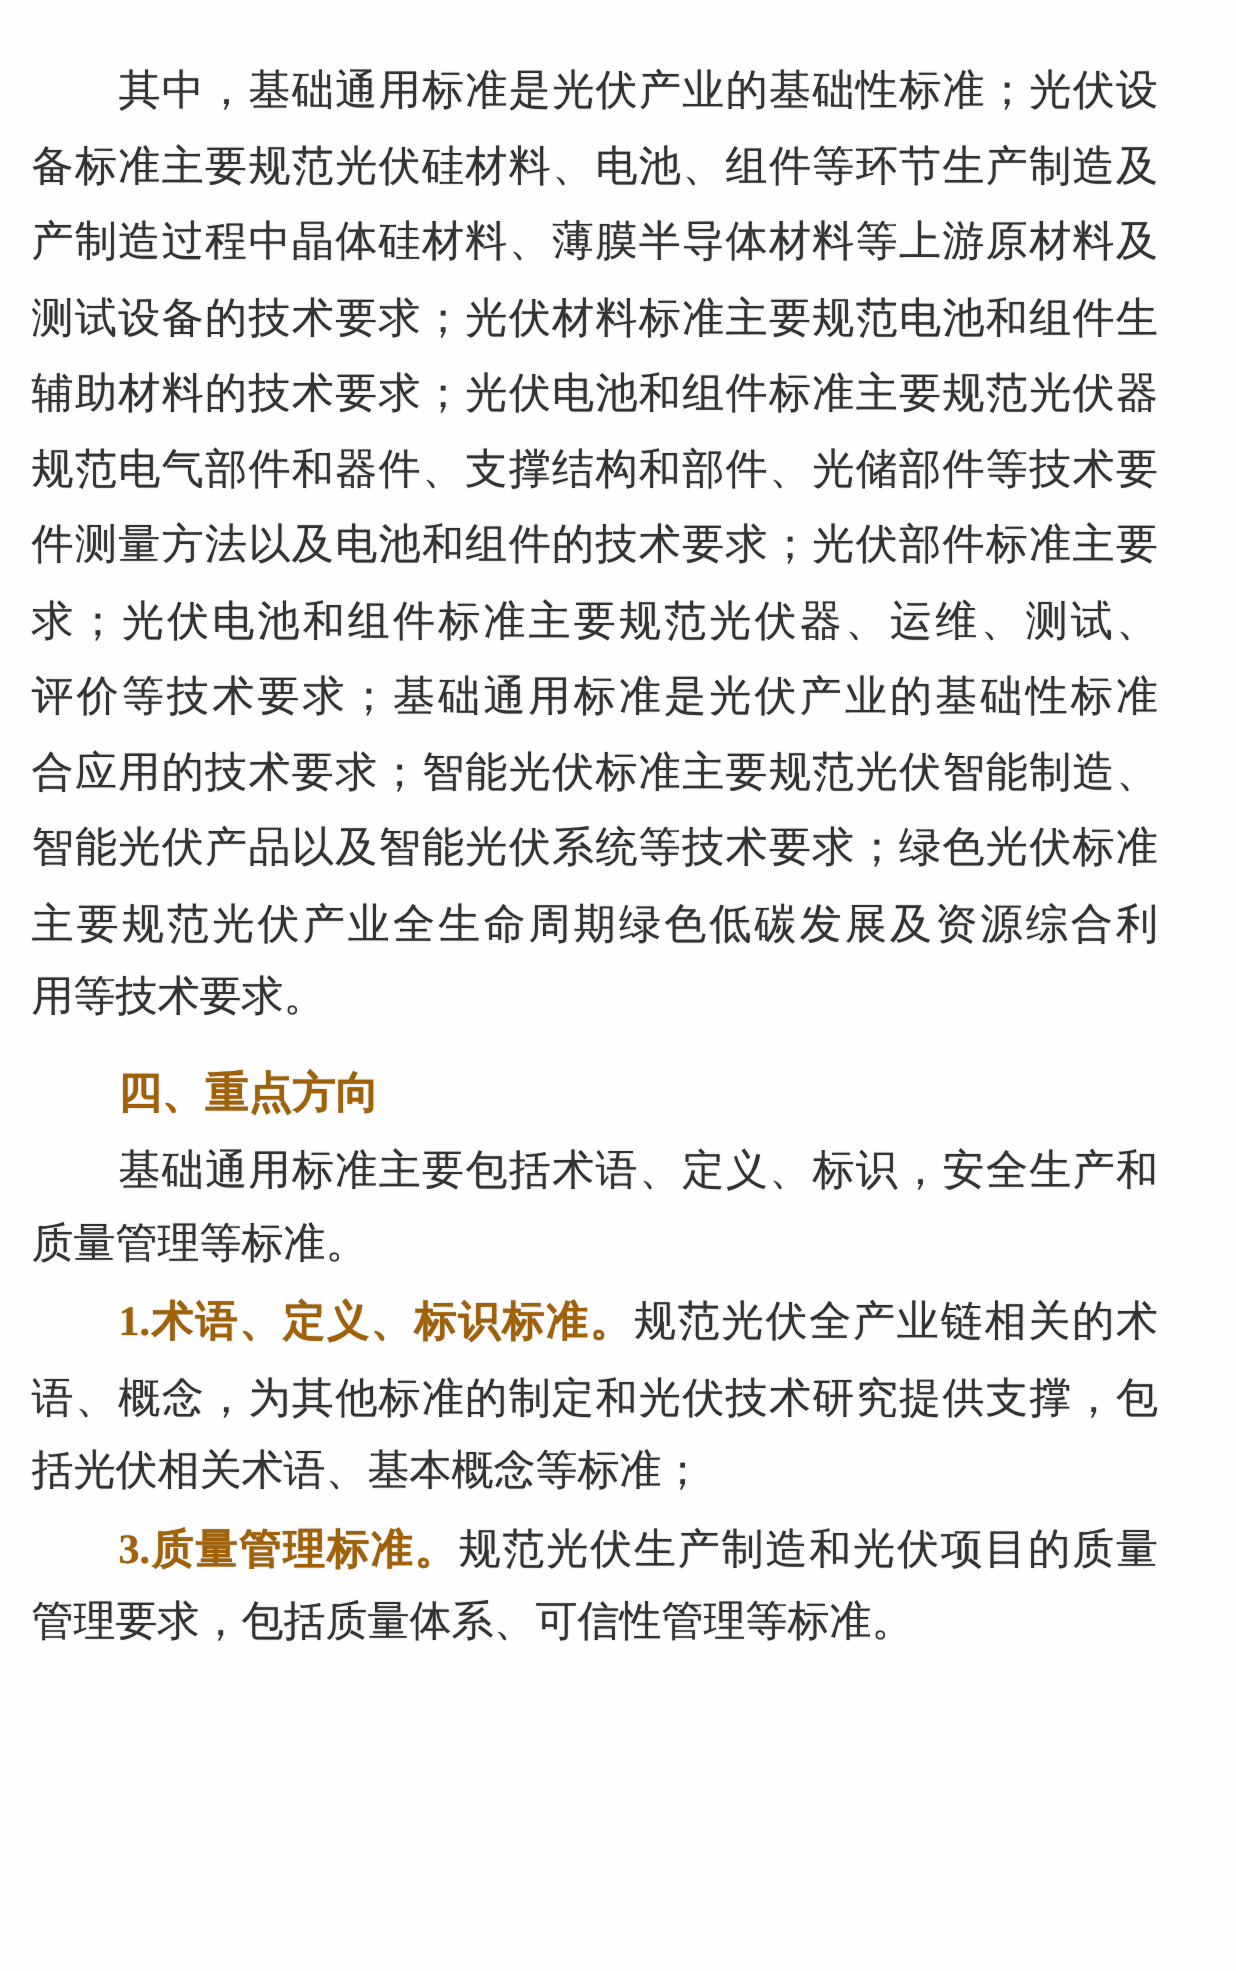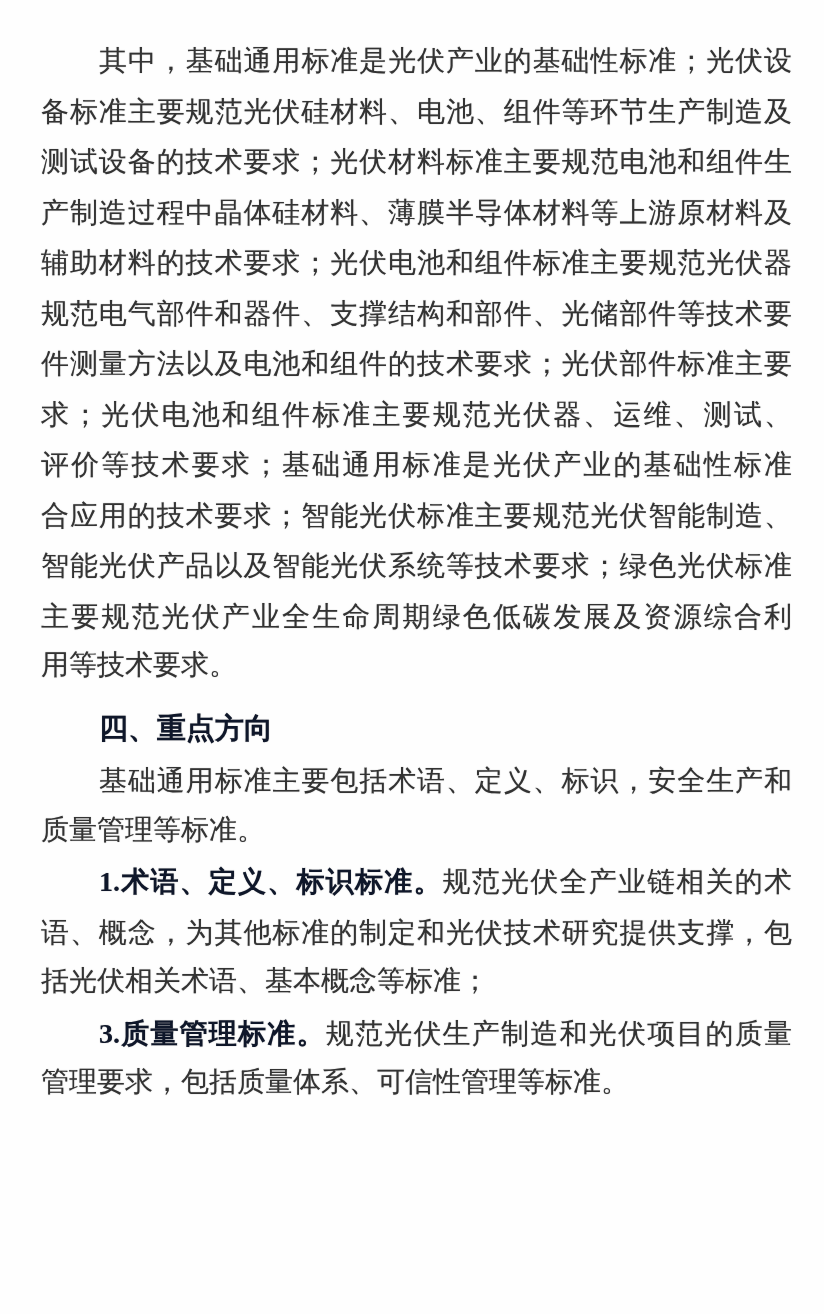--- a/index.html
+++ b/index.html
@@ -9,21 +9,21 @@
   }
   .page {
     position: relative;
     width: 824px;
     height: 1314px;
     background: #fefefe;
     overflow: hidden;
   }
   .doc {
     position: absolute;
-    left: 41px;
+    left: 21px;
     top: 36px;
     width: 751px;
     font-family: "Liberation Serif", "DejaVu Serif", serif;
     font-size: 28px;
     line-height: 50.5px;
     color: #333333;
     text-shadow: 0 0 1px rgba(70,70,70,0.55);
   }
   .block { margin: 0; }
   .line {
@@ -41,32 +41,32 @@
     color: #2e2e2e;
   }
   .block.h2 {
     margin-top: 6px;
     margin-bottom: 7px;
     font-weight: bold;
     font-size: 29px;
     letter-spacing: 1px;
     color: #2e2e2e;
   }
-  .block b { font-weight: bold; color: #0f172a; }
+  .block b { font-weight: bold; color: #a16207; }
 </style>
 </head>
 <body>
 
 <div class="page">
   <main class="doc">
       <div class="block body">
         <div class="line first"><span>其中，基础通用标准是光伏产业的基础性标准；光伏设</span></div>
         <div class="line"><span>备标准主要规范光伏硅材料、电池、组件等环节生产制造及</span></div>
+        <div class="line"><span>产制造过程中晶体硅材料、薄膜半导体材料等上游原材料及</span></div>
         <div class="line"><span>测试设备的技术要求；光伏材料标准主要规范电池和组件生</span></div>
-        <div class="line"><span>产制造过程中晶体硅材料、薄膜半导体材料等上游原材料及</span></div>
         <div class="line"><span>辅助材料的技术要求；光伏电池和组件标准主要规范光伏器</span></div>
         <div class="line"><span>规范电气部件和器件、支撑结构和部件、光储部件等技术要</span></div>
         <div class="line"><span>件测量方法以及电池和组件的技术要求；光伏部件标准主要</span></div>
         <div class="line"><span>求；光伏电池和组件标准主要规范光伏器、运维、测试、</span></div>
         <div class="line"><span>评价等技术要求；基础通用标准是光伏产业的基础性标准</span></div>
         <div class="line"><span>合应用的技术要求；智能光伏标准主要规范光伏智能制造、</span></div>
         <div class="line"><span>智能光伏产品以及智能光伏系统等技术要求；绿色光伏标准</span></div>
         <div class="line"><span>主要规范光伏产业全生命周期绿色低碳发展及资源综合利</span></div>
         <div class="line last"><span>用等技术要求。</span></div>
       </div>

